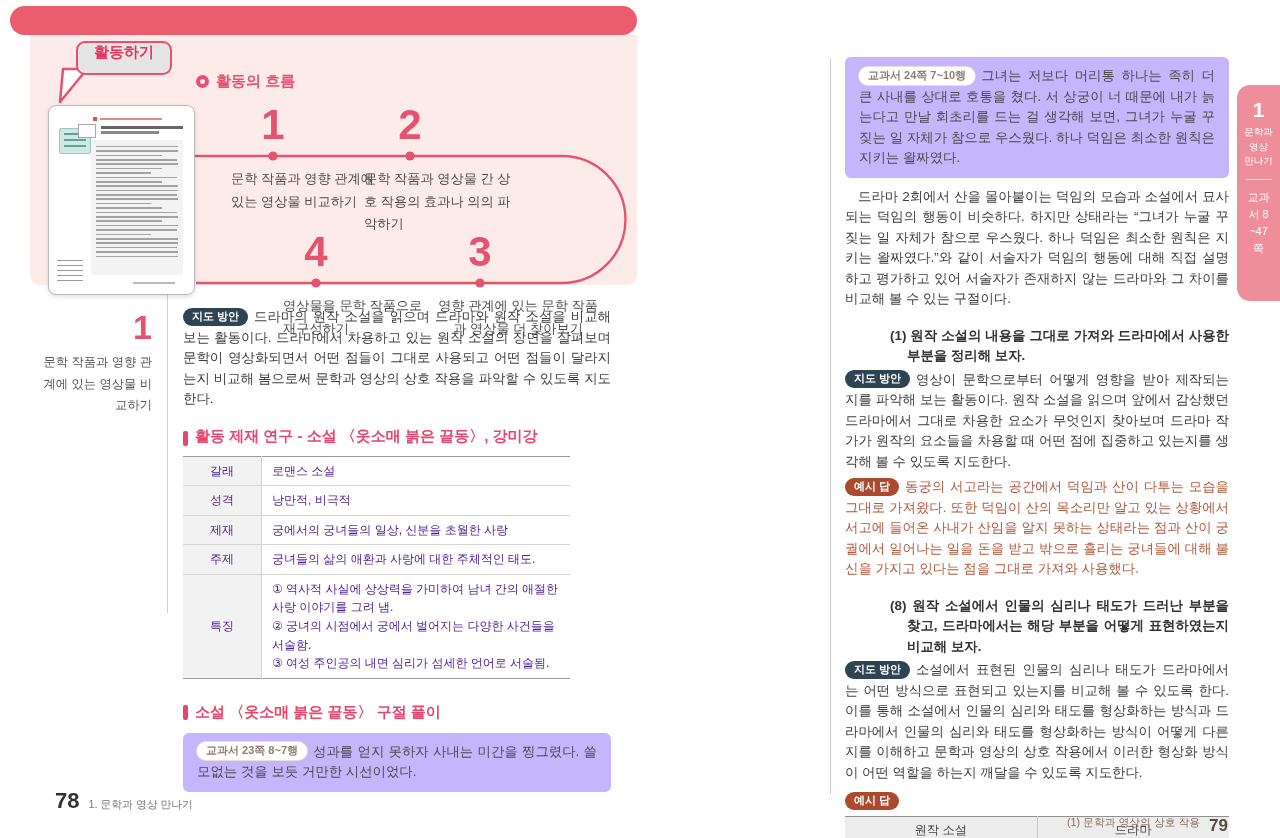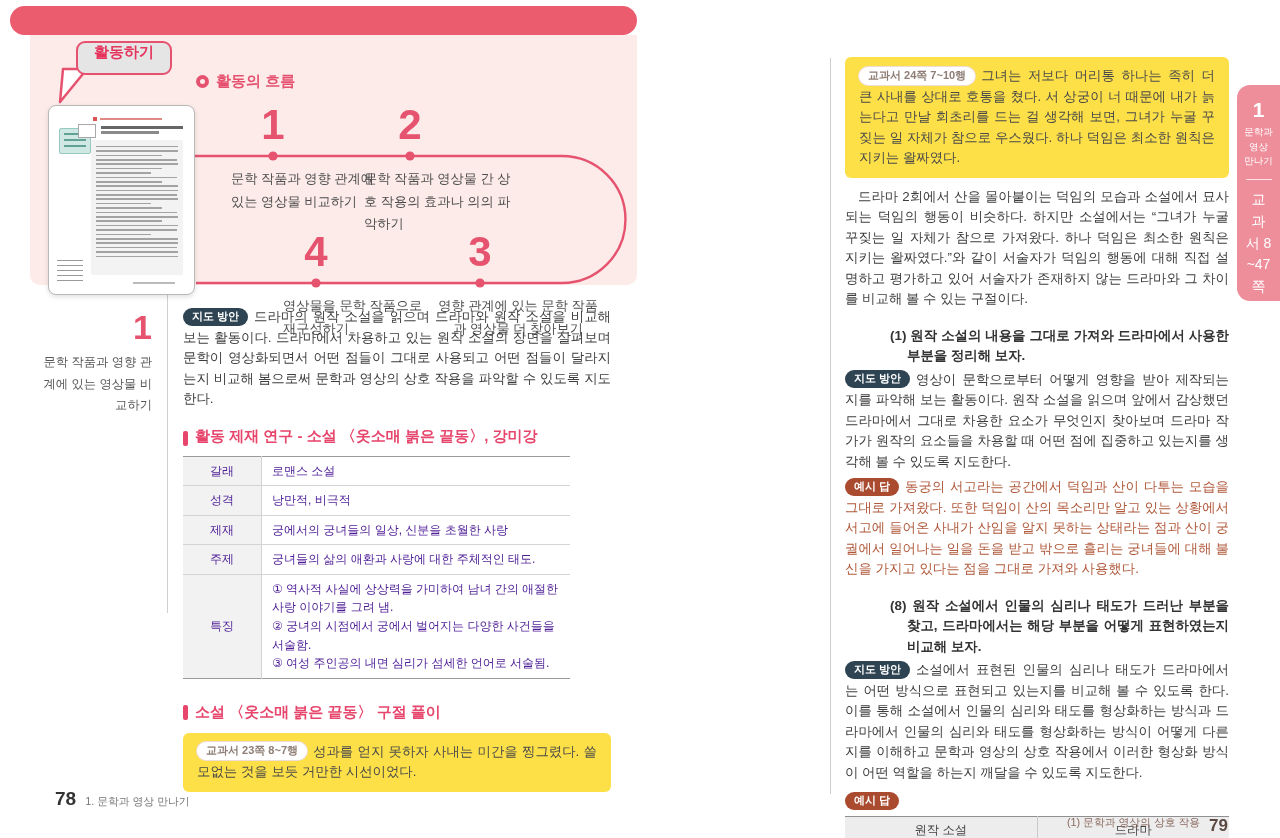--- a/index.html
+++ b/index.html
@@ -44,48 +44,48 @@
   .red-head{color:#e73e62;font-weight:bold;font-size:14.8px;line-height:1.5;}
   .para{font-size:13.4px;line-height:20.5px;text-align:justify;color:#3d3d3d;margin-left:45px;}
   .badge{display:inline-block;font-size:11px;font-weight:bold;line-height:1;padding:3px 9px 4px;border-radius:10px;
     margin-right:6px;vertical-align:1.5px;white-space:nowrap;}
   .badge-guide{background:#2e4453;color:#fff;}
   .badge-answer{background:#aa4a2e;color:#fff;}
   .badge-book{background:#fff;color:#8d7d74;font-weight:bold;box-shadow:0 0 0 1px #eedcd8;}
   .answer-text{color:#b0593b;}
   .sec-head{display:flex;align-items:center;gap:7px;color:#e7456b;font-weight:bold;font-size:15px;}
   .sec-bar{width:5px;height:15px;background:#e7456b;border-radius:2px;flex:0 0 auto;}
-  .quotebox{background:#fde047;border-radius:6px;padding:9px 14px;font-size:13.4px;line-height:20.5px;text-align:justify;color:#4a4a4a;}
+  .quotebox{background:#c4b5fd;border-radius:6px;padding:9px 14px;font-size:13.4px;line-height:20.5px;text-align:justify;color:#4a4a4a;}
   .prelines{white-space:pre-line;}
   
   table{border-collapse:collapse;}
   .wtable{width:387px;border-top:1.5px solid #9a9a9a;border-bottom:1.5px solid #9a9a9a;font-size:12px;color:#4c1d95;}
   .wtable td{border-top:1px solid #d4d4d4;padding:5px 10px;line-height:1.55;vertical-align:middle;}
   .wtable tr:first-child td{border-top:none;}
   .wtable td.lbl{width:58px;text-align:center;background:#f2f2f2;border-right:1px solid #d4d4d4;}
   
   .ctable{width:384px;border-top:1.5px solid #8f8f8f;border-bottom:1.5px solid #8f8f8f;font-size:11.8px;line-height:16.5px;}
   .ctable th{background:#ededed;border-bottom:1px solid #bdbdbd;font-weight:normal;color:#444;font-size:12.3px;padding:5px 4px;}
   .ctable th+th,.ctable td+td{border-left:1px solid #c9c9c9;}
   .ctable td{border-top:1px solid #d4d4d4;padding:6px 9px;vertical-align:middle;text-align:justify;color:#b0593b;}
   .ctable tr.given td{color:#4a4a4a;}
   .ctable tr:first-child td{border-top:none;}
   
   .footer-l{position:absolute;left:55px;top:788px;display:flex;align-items:baseline;gap:9px;}
-  .footer-l .pg{font-size:19px;font-weight:bold;color:#333;}
+  .footer-l .pg{font-size:22px;font-weight:bold;color:#333;}
   .footer-l .ch{font-size:10.8px;color:#777;}
   .footer-r{position:absolute;right:52px;top:816px;display:flex;align-items:flex-start;gap:9px;}
   .footer-r .sec{font-size:10.8px;color:#8a6a5f;}
   .footer-r .pg{font-size:17px;font-weight:bold;color:#5a4a42;}
   .sidetab{position:absolute;left:1237px;top:85px;width:43px;height:216px;background:#ef8e9b;border-radius:13px 0 0 13px;
     color:#fff;text-align:center;display:flex;flex-direction:column;align-items:center;}
   .sidetab .num{font-size:21px;font-weight:bold;margin-top:14px;line-height:1;}
   .sidetab .title{font-size:9.5px;line-height:1.55;width:30px;word-break:keep-all;margin-top:5px;}
   .sidetab .sep{width:26px;border-top:1px solid rgba(255,255,255,.75);margin:10px 0 9px;}
-  .sidetab .sub{font-size:14px;line-height:1.55;width:26px;word-break:break-all;}
+  .sidetab .sub{font-size:11px;line-height:1.55;width:26px;word-break:break-all;}
   .hang{padding-left:17px;text-indent:-17px;}
 </style>
 </head>
 <body>
 
 <div class="topbar"></div>
 <div class="panel"></div>
 
 <div class="bubble">
   <span>활동하기</span>
@@ -218,21 +218,21 @@
   <span class="pg">78</span>
   <span class="ch">1. 문학과 영상 만나기</span>
 </div>
 
 <div class="vdiv" style="left:830px;top:58px;height:736px;"></div>
 
 <div class="col" style="left:845px;top:57px;width:384px;">
   <div class="quotebox">
     <span class="badge badge-book">교과서 24쪽 7~10행</span><span>그녀는 저보다 머리통 하나는 족히 더 큰 사내를 상대로 호통을 쳤다. 서 상궁이 너 때문에 내가 늙는다고 만날 회초리를 드는 걸 생각해 보면, 그녀가 누굴 꾸짖는 일 자체가 참으로 우스웠다. 하나 덕임은 최소한 원칙은 지키는 왈짜였다.</span>
   </div>
-  <p class="para" style="margin:9px 0 0;text-indent:13px;">드라마 2회에서 산을 몰아붙이는 덕임의 모습과 소설에서 묘사되는 덕임의 행동이 비슷하다. 하지만 소설에서는 “그녀가 누굴 꾸짖는 일 자체가 참으로 가져왔다. 하나 덕임은 최소한 원칙은 지키는 왈짜였다.”와 같이 서술자가 덕임의 행동에 대해 직접 설명하고 평가하고 있어 서술자가 존재하지 않는 드라마와 그 차이를 비교해 볼 수 있는 구절이다.</p>
+  <p class="para" style="margin:9px 0 0;text-indent:13px;">드라마 2회에서 산을 몰아붙이는 덕임의 모습과 소설에서 묘사되는 덕임의 행동이 비슷하다. 하지만 상태라는 “그녀가 누굴 꾸짖는 일 자체가 참으로 우스웠다. 하나 덕임은 최소한 원칙은 지키는 왈짜였다.”와 같이 서술자가 덕임의 행동에 대해 직접 설명하고 평가하고 있어 서술자가 존재하지 않는 드라마와 그 차이를 비교해 볼 수 있는 구절이다.</p>
 
   <div class="para hang" style="margin-top:16px;font-weight:bold;color:#333;">(1) 원작 소설의 내용을 그대로 가져와 드라마에서 사용한 부분을 정리해 보자.</div>
   <p class="para" style="margin:3px 0 0;">
     <span class="badge badge-guide">지도 방안</span><span>영상이 문학으로부터 어떻게 영향을 받아 제작되는지를 파악해 보는 활동이다. 원작 소설을 읽으며 앞에서 감상했던 드라마에서 그대로 차용한 요소가 무엇인지 찾아보며 드라마 작가가 원작의 요소들을 차용할 때 어떤 점에 집중하고 있는지를 생각해 볼 수 있도록 지도한다.</span>
   </p>
   <p class="para answer-text" style="margin:5px 0 0;">
     <span class="badge badge-answer">예시 답</span><span>동궁의 서고라는 공간에서 덕임과 산이 다투는 모습을 그대로 가져왔다. 또한 덕임이 산의 목소리만 알고 있는 상황에서 서고에 들어온 사내가 산임을 알지 못하는 상태라는 점과 산이 궁궐에서 일어나는 일을 돈을 받고 밖으로 흘리는 궁녀들에 대해 불신을 가지고 있다는 점을 그대로 가져와 사용했다.</span>
   </p>
 
   <div class="para hang" style="margin-top:16px;font-weight:bold;color:#333;">(8) 원작 소설에서 인물의 심리나 태도가 드러난 부분을 찾고, 드라마에서는 해당 부분을 어떻게 표현하였는지 비교해 보자.</div>

